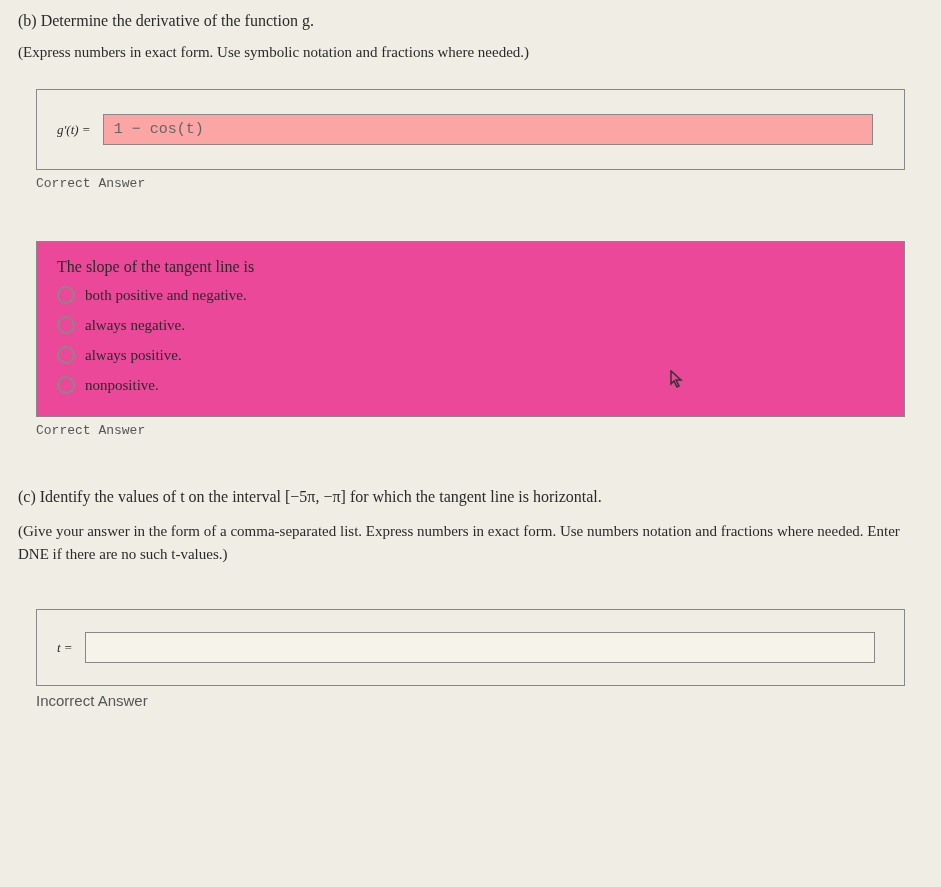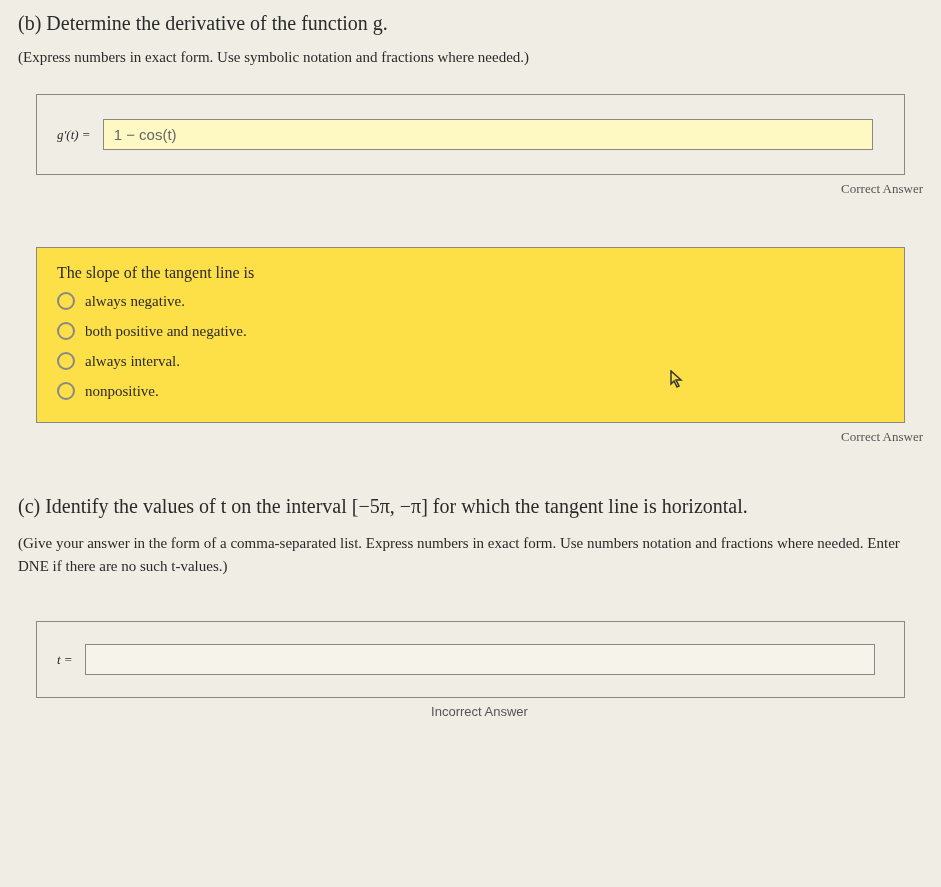--- a/index.html
+++ b/index.html
@@ -10,21 +10,21 @@
     body {
       font-family: Georgia, 'Times New Roman', serif;
       background: #f0ede4;
       padding: 12px 18px;
       width: 941px;
       height: 887px;
       color: #2a2a2a;
       position: relative;
     }
     .question-text {
-      font-size: 20px;
+      font-size: 16px;
       margin-bottom: 14px;
       font-weight: normal;
     }
     .instruction-text {
       font-size: 15px;
       margin-bottom: 28px;
     }
     .answer-box {
       border: 1px solid #888;
       padding: 24px 20px;
@@ -36,44 +36,42 @@
       font-size: 13px;
       display: inline-block;
       vertical-align: middle;
       margin-right: 8px;
     }
     .math-input {
       border: 1px solid #888;
       padding: 6px 10px;
       font-size: 15px;
       width: 770px;
-      background: #fef9c3;
+      background: #fca5a5;
       color: #666;
-      font-family: Liberation Sans, sans-serif;
+      font-family: Liberation Mono, monospace;
       vertical-align: middle;
     }
     .feedback-label {
-      font-family: Liberation Serif, serif;
+      font-family: Liberation Mono, monospace;
       font-size: 13px;
       color: #555;
       margin: 0 0 50px 18px;
-      text-align: right;
     }
     .feedback-label-bottom {
       font-family: Arial, Helvetica, sans-serif;
-      font-size: 13px;
+      font-size: 15px;
       color: #555;
       margin: 0 0 0 18px;
-      text-align: center;
     }
     .radio-box {
       border: 1px solid #888;
       padding: 16px 4px 16px 20px;
       margin: 0 18px 6px 18px;
-      background: #fde047;
+      background: #ec4899;
     }
     .radio-prompt {
       font-size: 16px;
       margin-bottom: 10px;
     }
     .radio-option {
       display: flex;
       align-items: center;
       margin-bottom: 12px;
       font-size: 15px;
@@ -150,29 +148,29 @@
 <div class="cursor-icon">
   <svg width="16" height="20" viewBox="0 0 16 20">
     <path d="M1 1 L1 14 L4 11 L7 17 L9 16 L6 10 L11 10 Z" fill="none" stroke="#333" stroke-width="1.5"></path>
   </svg>
 </div>
 
 <div class="radio-box">
   <div class="radio-prompt">The slope of the tangent line is</div>
   <div class="radio-option">
     <span class="radio-circle"></span>
+    <span>both positive and negative.</span>
+  </div>
+  <div class="radio-option">
+    <span class="radio-circle"></span>
     <span>always negative.</span>
   </div>
   <div class="radio-option">
     <span class="radio-circle"></span>
-    <span>both positive and negative.</span>
-  </div>
-  <div class="radio-option">
-    <span class="radio-circle"></span>
-    <span>always interval.</span>
+    <span>always positive.</span>
   </div>
   <div class="radio-option">
     <span class="radio-circle"></span>
     <span>nonpositive.</span>
   </div>
 </div>
 <div class="feedback-label">Correct Answer</div>
 
 <div class="section-c">
   <div class="question-text">(c) Identify the values of t on the interval [−5π, −π] for which the tangent line is horizontal.</div>

